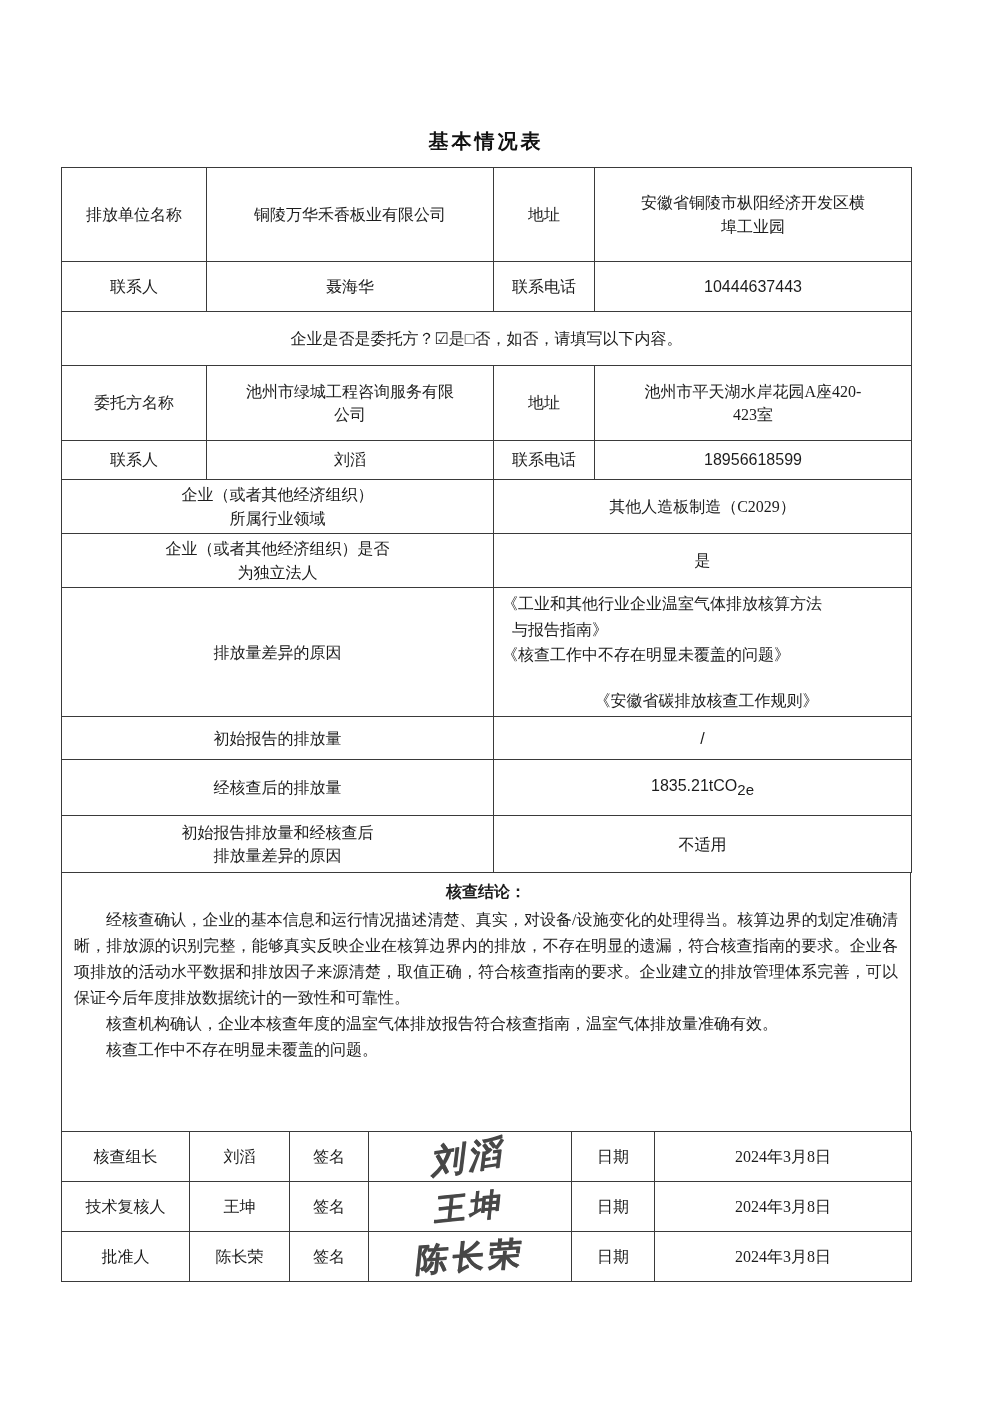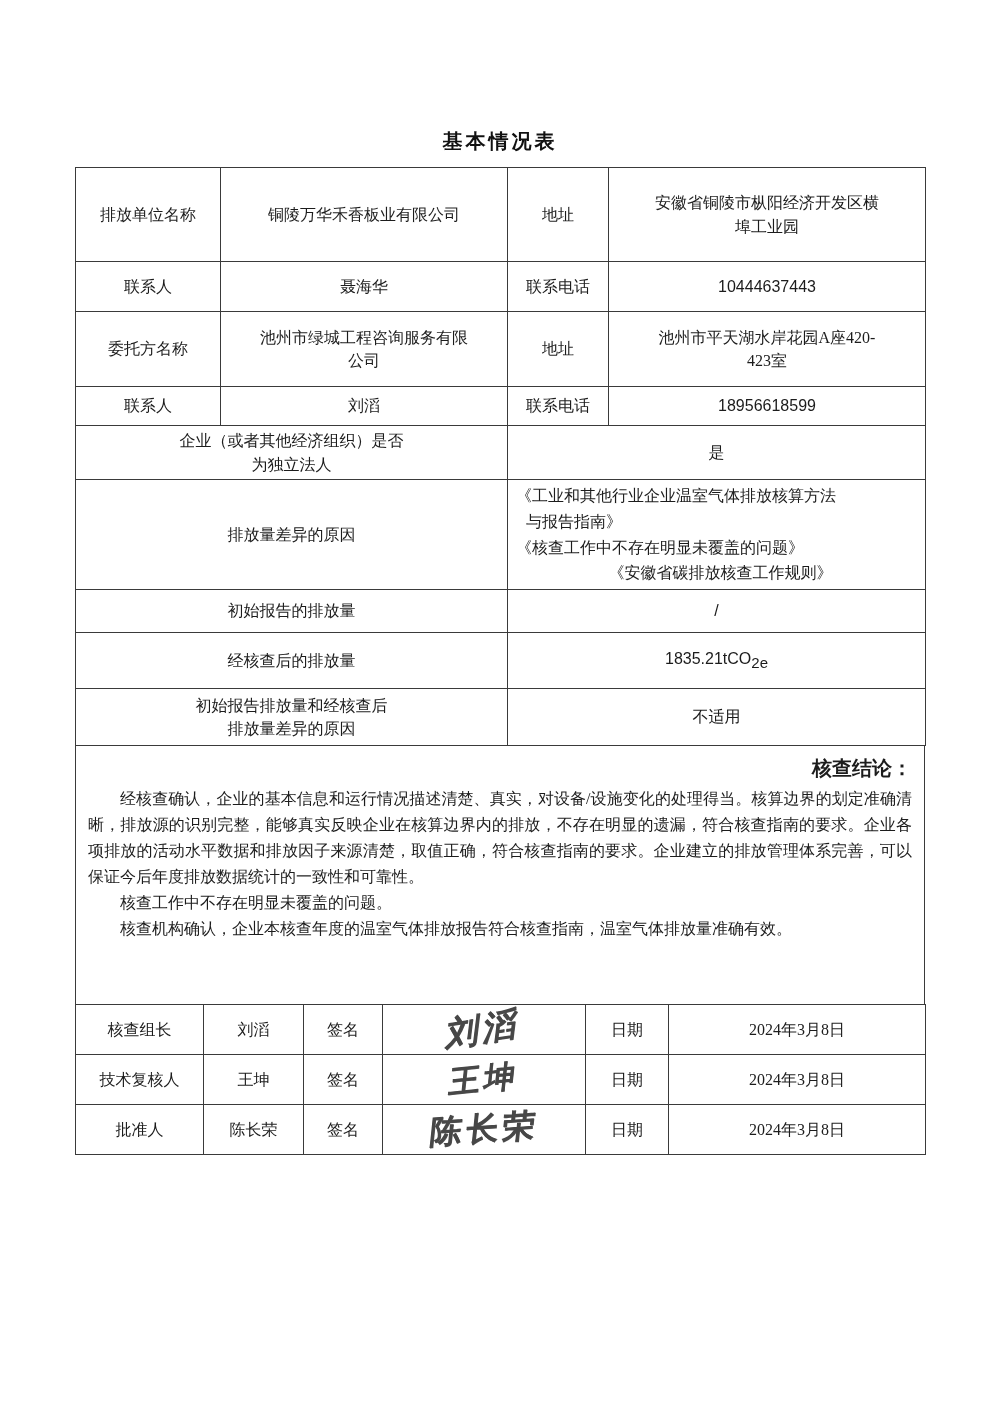--- a/index.html
+++ b/index.html
@@ -4,21 +4,21 @@
 <style>
   * { box-sizing: border-box; }
   html, body { margin: 0; padding: 0; }
   body {
     width: 1000px; height: 1414px;
     background: #ffffff;
     position: relative;
     font-family: "Liberation Serif", "DejaVu Serif", serif;
     color: #1c1c1c;
   }
-  .sheet { position: absolute; left: 75px; top: 128px; width: 850px; }
+  .sheet { position: absolute; left: 61px; top: 128px; width: 850px; }
 
   .doc-title {
     font-size: 20px; font-weight: bold; text-align: center;
     letter-spacing: 3px; margin: 0 0 12px 0; color: #111;
   }
 
   table { border-collapse: collapse; width: 850px; table-layout: fixed; }
   td {
     border: 1px solid #3a3a3a;
     text-align: center; vertical-align: middle;
@@ -30,32 +30,32 @@
   .num { font-family: "Liberation Sans", "DejaVu Sans", sans-serif; font-size: 16px; }
 
   
   .h94 { height: 94px; }  .h50 { height: 50px; }  .h54 { height: 54px; }
   .h75 { height: 75px; }  .h39 { height: 39px; }  .h110 { height: 110px; }
   .h43 { height: 43px; }  .h56 { height: 56px; }  .h57 { height: 57px; }
 
   .basis-val { text-align: left; padding-left: 8px; padding-right: 0; }
   .basis-val div { line-height: 1.6; }
   .basis-ind { padding-left: 10px; }
-  .basis-cen { text-align: center; }
+  .basis-cen { text-align: center; margin-top: 20px; }
 
   sub { font-size: 15px; }
 
   
   .conclusion {
     border: 1px solid #3a3a3a; border-top: none;
     width: 850px; min-height: 259px;
     padding: 6px 12px 10px 12px;
     font-size: 16px; line-height: 1.62; text-align: justify;
   }
-  .c-head { text-align: right; font-weight: bold; font-size: 20px; margin-bottom: 2px; }
+  .c-head { text-align: center; font-weight: bold; font-size: 16px; margin-bottom: 2px; }
   .conclusion p { margin: 0; text-indent: 2em; }
 
   
   .t-sig { margin-top: -1px; border-radius: 14px; }
   .t-sig td { height: 50px; }
   .sig-cell { overflow: visible; }
   .hand {
     display: inline-block;
     font-size: 31px; font-weight: bold; color: #2e2e2e;
     letter-spacing: 4px; line-height: 1;
@@ -87,33 +87,41 @@
         <td>地址</td>
         <td class="pre">安徽省铜陵市枞阳经济开发区横
 埠工业园</td>
       </tr>
       <tr class="h50">
         <td>联系人</td>
         <td>聂海华</td>
         <td>联系电话</td>
         <td class="num">10444637443</td>
       </tr>
+      <tr class="h54">
+        <td colspan="4">企业是否是委托方？☑是□否，如否，请填写以下内容。</td>
+      </tr>
       <tr class="h75">
         <td>委托方名称</td>
         <td class="pre">池州市绿城工程咨询服务有限
 公司</td>
         <td>地址</td>
         <td class="pre">池州市平天湖水岸花园A座420-
 423室</td>
       </tr>
       <tr class="h39">
         <td>联系人</td>
         <td>刘滔</td>
         <td>联系电话</td>
         <td class="num">18956618599</td>
+      </tr>
+      <tr class="h54">
+        <td colspan="2" class="pre">企业（或者其他经济组织）
+所属行业领域</td>
+        <td colspan="2">其他人造板制造（C2029）</td>
       </tr>
       <tr class="h54">
         <td colspan="2" class="pre">企业（或者其他经济组织）是否
 为独立法人</td>
         <td colspan="2">是</td>
       </tr>
       <tr class="h110">
         <td colspan="2">排放量差异的原因</td>
         <td colspan="2" class="basis-val">
           <div>《工业和其他行业企业温室气体排放核算方法</div>
@@ -134,22 +142,22 @@
         <td colspan="2" class="pre">初始报告排放量和经核查后
 排放量差异的原因</td>
         <td colspan="2">不适用</td>
       </tr>
     </tbody>
   </table>
 
   <div class="conclusion">
     <div class="c-head">核查结论：</div>
     <p>经核查确认，企业的基本信息和运行情况描述清楚、真实，对设备/设施变化的处理得当。核算边界的划定准确清晰，排放源的识别完整，能够真实反映企业在核算边界内的排放，不存在明显的遗漏，符合核查指南的要求。企业各项排放的活动水平数据和排放因子来源清楚，取值正确，符合核查指南的要求。企业建立的排放管理体系完善，可以保证今后年度排放数据统计的一致性和可靠性。</p>
+    <p>核查机构确认，企业本核查年度的温室气体排放报告符合核查指南，温室气体排放量准确有效。</p>
     <p>核查工作中不存在明显未覆盖的问题。</p>
-    <p>核查机构确认，企业本核查年度的温室气体排放报告符合核查指南，温室气体排放量准确有效。</p>
   </div>
 
   <table class="t-sig">
     <colgroup>
       <col style="width:128px">
         <col style="width:100px">
         <col style="width:79px">
         <col style="width:203px">
         <col style="width:83px">
         <col style="width:257px">

